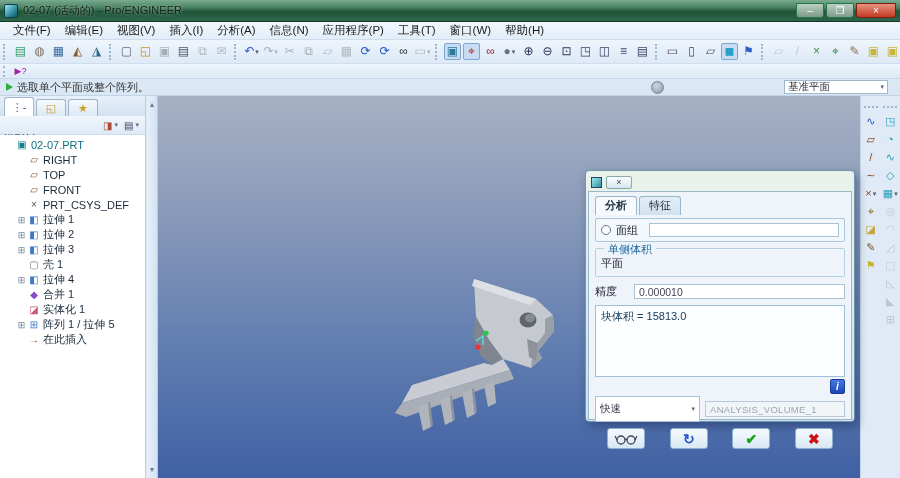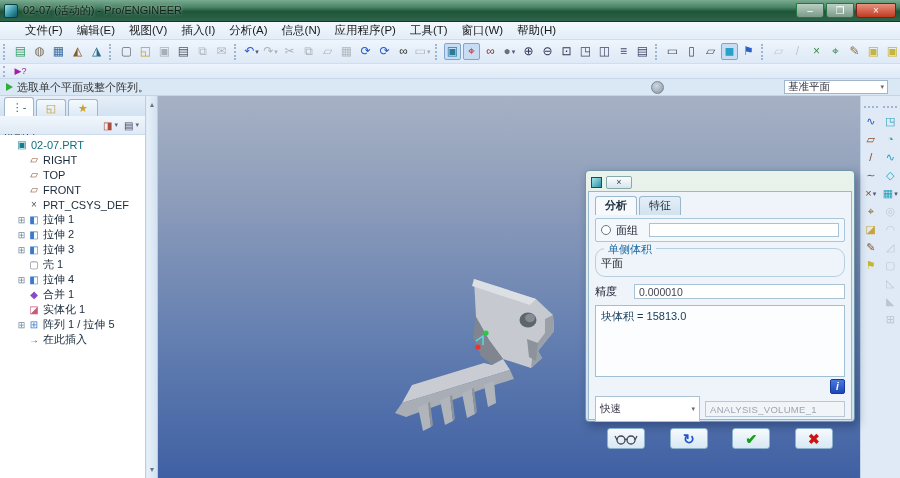--- a/index.html
+++ b/index.html
@@ -13,21 +13,21 @@
   #app-icon { width:14px; height:14px; margin-right:5px; border-radius:2px;
     background:linear-gradient(135deg,#9fe7ee 0%,#2f8f9f 60%,#145562 100%); border:1px solid #0d3d47; }
   #title-text { color:#0e2217; font-size:11px; text-shadow:0 0 3px rgba(255,255,255,.6); flex:1; }
   .winbtn { width:28px; height:15px; margin-left:2px; border:1px solid #274; border-radius:0 0 3px 3px;
     display:flex; align-items:center; justify-content:center; font-size:10px; color:#fff;
     background:linear-gradient(180deg,#b9cfc2,#7d9a8a); }
   .winbtn.close { background:linear-gradient(180deg,#e8927d,#c13a22); border-color:#7a2113; width:40px; }
 
   
   #menubar { height:18px; background:linear-gradient(180deg,#f2f8fd,#e2edf8); display:flex; align-items:center;
-    padding-left:18px; border-bottom:1px solid #cfdded; }
+    padding-left:6px; border-bottom:1px solid #cfdded; }
   .menu-item { padding:1px 7px; font-size:11.5px; color:#1a1a1a; cursor:default; }
 
   
   #toolbar1 { height:24px; background:linear-gradient(180deg,#eef5fc,#dde9f6); display:flex; align-items:center;
     border-bottom:1px solid #cfdded; overflow:hidden; }
   #toolbar2 { height:15px; background:linear-gradient(180deg,#eef5fc,#dde9f6); display:flex; align-items:center;
     border-bottom:1px solid #c8d8ea; overflow:hidden; }
   .tb-group { display:flex; align-items:center; height:100%; }
   .grip { width:4px; height:16px; border-left:2px dotted #9db7d2; margin:0 4px 0 3px; }
   .icon { display:inline-flex; width:17px; height:17px; align-items:center; justify-content:center;
@@ -106,21 +106,21 @@
   .dtab { padding:1px 9px 2px; font-size:11px; border:1px solid #9ab8cc; border-bottom:none; border-radius:3px 3px 0 0;
     background:linear-gradient(180deg,#e4eef7,#d2e2ef); color:#234; }
   .dtab.active { background:#f6fafd; font-weight:bold; }
 
   .gbox { border:1px solid #aac6da; border-radius:2px; background:#f3f8fc; padding:3px 5px; }
   .radio-row { display:flex; align-items:center; height:16px; gap:5px; font-size:11px; color:#223; }
   .radio { width:10px; height:10px; border:1px solid #678; border-radius:50%; background:#fff; position:relative; flex:0 0 10px; }
   .radio.sel::after { content:''; position:absolute; left:2px; top:2px; width:4px; height:4px; border-radius:50%; background:#1d6a9a; }
   .mini-field { height:14px; background:#fff; border:1px solid #a8c2d6; flex:1; margin-left:6px; }
 
-  #frame-volume { border:1px solid #b5cfe0; border-radius:10px; margin-top:6px; padding:7px 5px 5px; position:relative; }
+  #frame-volume { border:1px solid #b5cfe0; border-radius:2px; margin-top:6px; padding:7px 5px 5px; position:relative; }
   #frame-volume-title { position:absolute; top:-7px; left:8px; background:#eef4f9; padding:0 4px; font-size:11px; color:#1a66a0; }
   .field-row { display:flex; align-items:center; gap:17px; font-size:11px; color:#223; }
   #plane-field { flex:1; height:15px; background:#e9f6c6; border:1px solid #b9cc8d; font-size:10.5px; color:#6a7355;
     display:flex; align-items:center; padding:0 5px; }
   #accuracy-row { margin-top:7px; }
   #accuracy-field { flex:1; height:15px; background:#fff; border:1px solid #a8c2d6; font-size:10.5px; color:#445;
     display:flex; align-items:center; padding:0 4px; }
   #result-box { margin-top:6px; height:72px; background:#fbfdff; border:1px solid #a0bed4; font-size:11px; color:#123a5a;
     padding:3px 5px; font-family:"Liberation Sans", sans-serif; }
   #info-row { display:flex; justify-content:flex-end; margin:2px 0 2px; }

